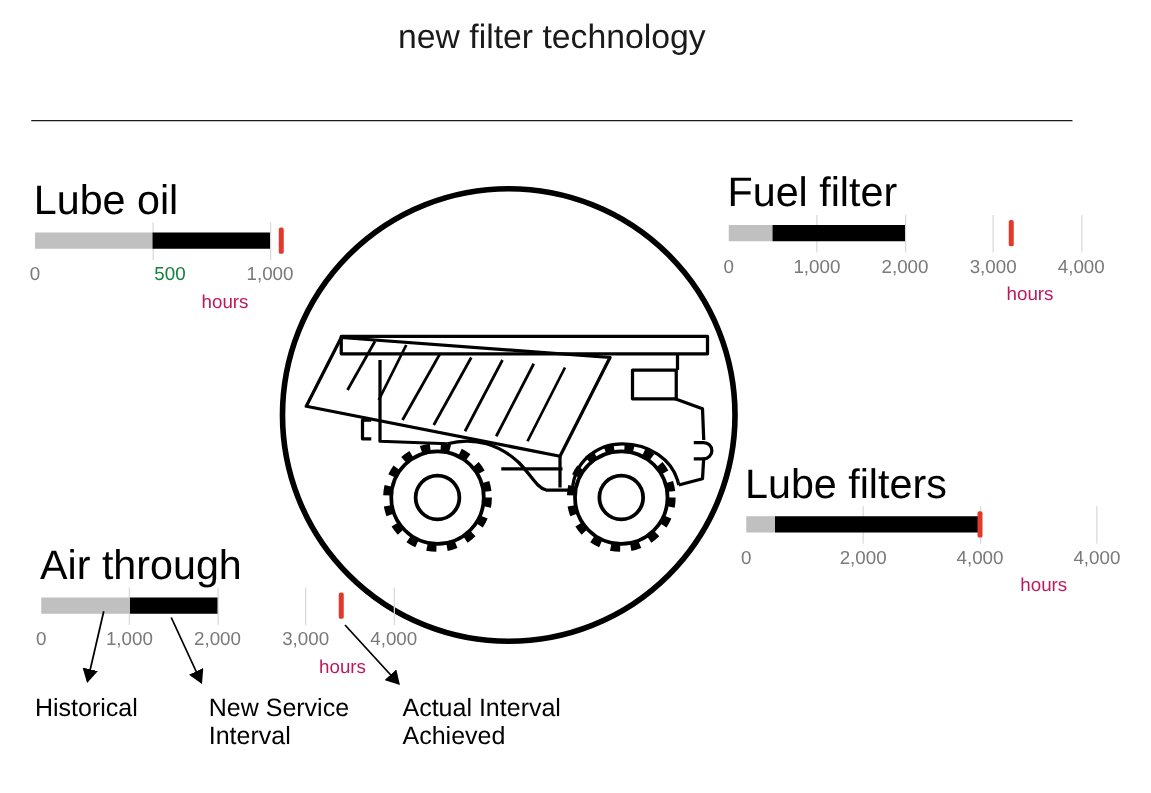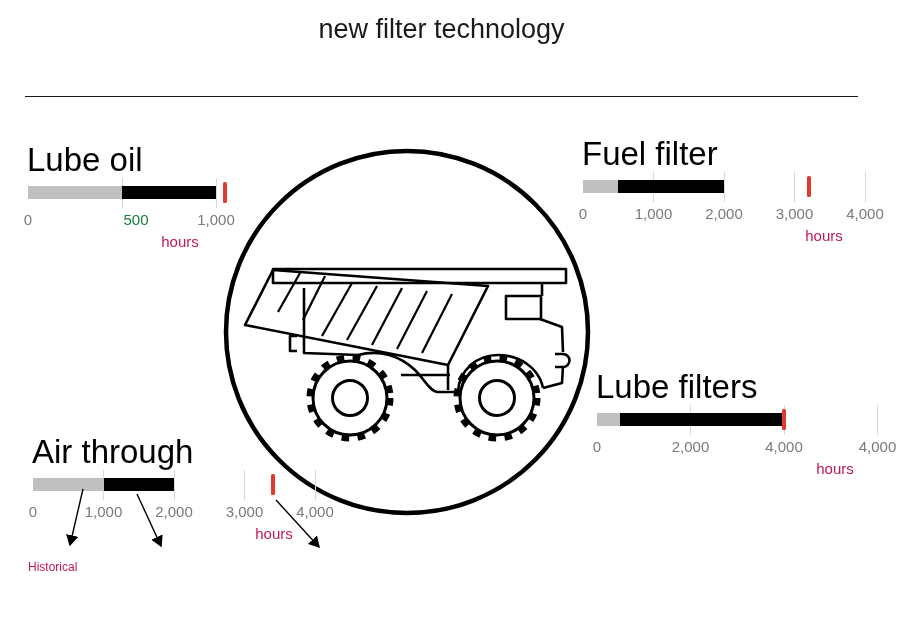--- a/index.html
+++ b/index.html
@@ -14,21 +14,21 @@
   .chart-title{position:absolute;left:-1px;top:-32px;font-size:33px;line-height:28px;
                color:#000;white-space:nowrap;}
   .plot{position:absolute;left:0;top:0;height:30px;}
   .gridline{position:absolute;top:0;width:1px;height:30px;background:#d9d9d9;}
   .bar{position:absolute;top:8px;height:13px;}
   .actual-tick{position:absolute;top:4px;width:4px;height:21px;border-radius:1.5px;}
   .tick-label{position:absolute;top:33px;transform:translateX(-50%);font-size:15px;
               color:#7a7a7a;white-space:nowrap;}
   .hours-label{position:absolute;top:55px;transform:translateX(-50%);font-size:15px;
                color:#be185d;}
-  .legend-item{position:absolute;font-size:12px;line-height:22px;color:#be185d;}
+  .legend-item{position:absolute;font-size:20px;line-height:22px;color:#000000;}
   .arrows{position:absolute;left:0;top:0;width:921px;height:634px;pointer-events:none;}
 </style>
 </head>
 <body>
 
 <div class="page">
 
   <div class="header">
     <div>new filter technology</div>
   </div>
@@ -137,20 +137,28 @@
         <div class="bar" style="left: 0px; width: 23.375px; background: rgb(192, 192, 192);"></div>
         <div class="bar" style="left: 23.375px; width: 163.625px; background: rgb(0, 0, 0);"></div>
         <div class="actual-tick" style="left: 185px; background: rgb(226, 58, 42);"></div>
       </div>
     <div class="hours-label" style="left: 238px;">hours</div>
   </div>
 
   <div class="legend-item" style="left:28px;top:556px">
     <div>Historical</div>
   </div>
+  <div class="legend-item" style="left:167px;top:556px">
+    <div>New Service</div>
+    <div>Interval</div>
+  </div>
+  <div class="legend-item" style="left:322px;top:556px">
+    <div>Actual Interval</div>
+    <div>Achieved</div>
+  </div>
 
   <svg class="arrows">
     <defs>
       <marker id="ah" markerWidth="9" markerHeight="9" refX="7" refY="4.5" orient="auto">
         <path d="M0,0 L8,4.5 L0,9 z" fill="#000"></path>
       </marker>
     </defs>
     <line x1="83" y1="489" x2="70" y2="545" stroke="#000" stroke-width="1.4" marker-end="url(#ah)"></line>
     <line x1="137" y1="494" x2="161" y2="546" stroke="#000" stroke-width="1.4" marker-end="url(#ah)"></line>
     <line x1="276" y1="500" x2="319" y2="547" stroke="#000" stroke-width="1.4" marker-end="url(#ah)"></line>

